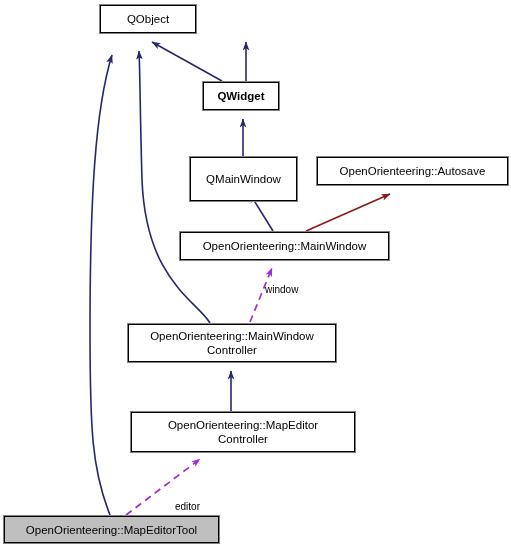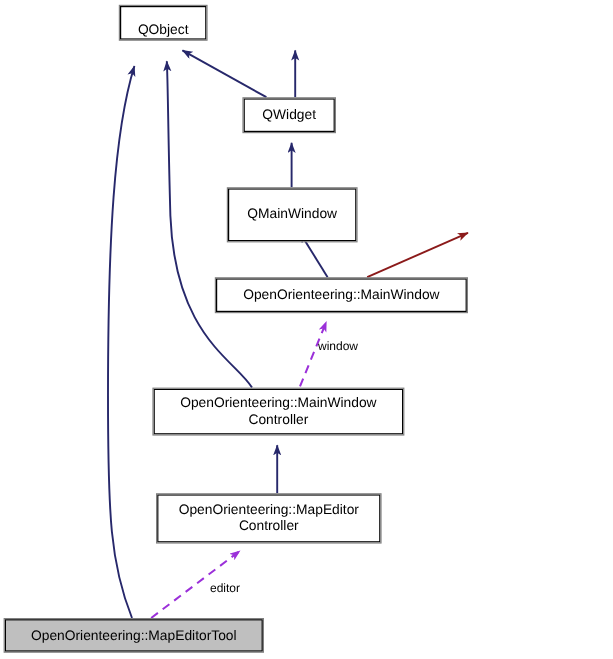--- a/index.html
+++ b/index.html
@@ -107,49 +107,52 @@
 
     <g>
       <line x1="250" y1="322" x2="272" y2="268" stroke="#9b30d9" stroke-width="1.7" stroke-dasharray="7,5" marker-end="url(#arrow-purple)"></line>
     </g>
 
     <g>
       <line x1="126" y1="515" x2="200" y2="459" stroke="#9b30d9" stroke-width="1.7" stroke-dasharray="7,5" marker-end="url(#arrow-purple)"></line>
     </g>
   </svg>
 
-  <div class="node" style="left:100px; top:5px; width:72px; height:28px;align-items:flex-end;">
+  <div class="node" style="left:100px; top:5px; width:96px; height:28px;">
     <span>QObject</span>
   </div>
 
 
-  <div class="node" style="left:203px; top:82px; width:76px; height:28px;">
+  <div class="node" style="left:203px; top:82px; width:76px; height:28px;font-weight:bold;">
     <span>QWidget</span>
   </div>
 
   <div class="node" style="left:190px; top:157px; width:107px; height:44px;justify-content:center;">
     <span>QMainWindow</span>
   </div>
 
+  <div class="node" style="left:317px; top:157px; width:191px; height:28px;">
+    <span>OpenOrienteering::Autosave</span>
+  </div>
 
   <div class="node" style="left:180px; top:232px; width:209px; height:28px;">
     <span>OpenOrienteering::MainWindow</span>
   </div>
 
   <div class="node" style="left:128px; top:324px; width:208px; height:38px;">
     <span>OpenOrienteering::MainWindow
 Controller</span>
   </div>
 
-  <div class="node" style="left:131px; top:412px; width:186px; height:40px;">
+  <div class="node" style="left:131px; top:412px; width:224px; height:40px;">
     <span>OpenOrienteering::MapEditor
 Controller</span>
   </div>
 
   <div class="node highlight" style="left:4px; top:516px; width:215px; height:27px;">
     <span>OpenOrienteering::MapEditorTool</span>
   </div>
 
   <div class="edge-label" style="left:265px; top:283px;">window</div>
 
-  <div class="edge-label" style="left:175px; top:484px;">editor</div>
+  <div class="edge-label" style="left:175px; top:500px;">editor</div>
 
 </div>
 
 </body></html>

